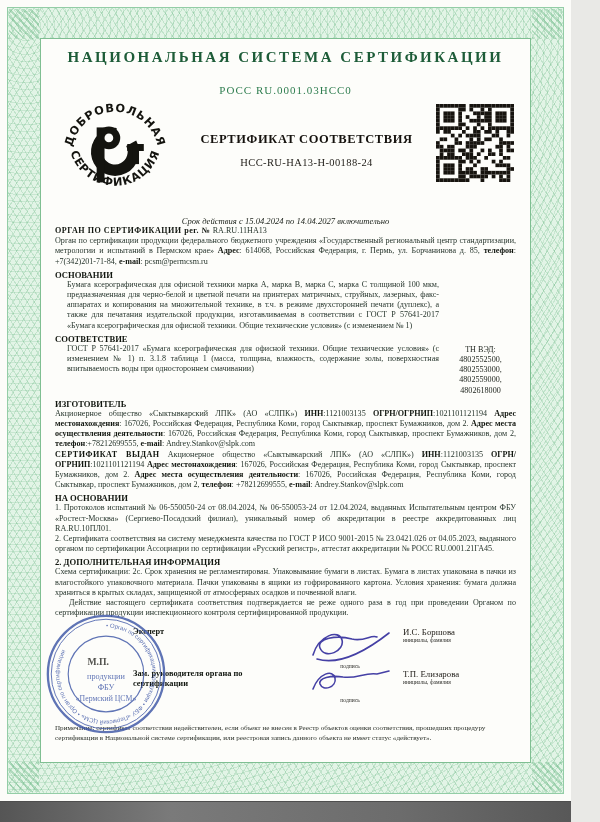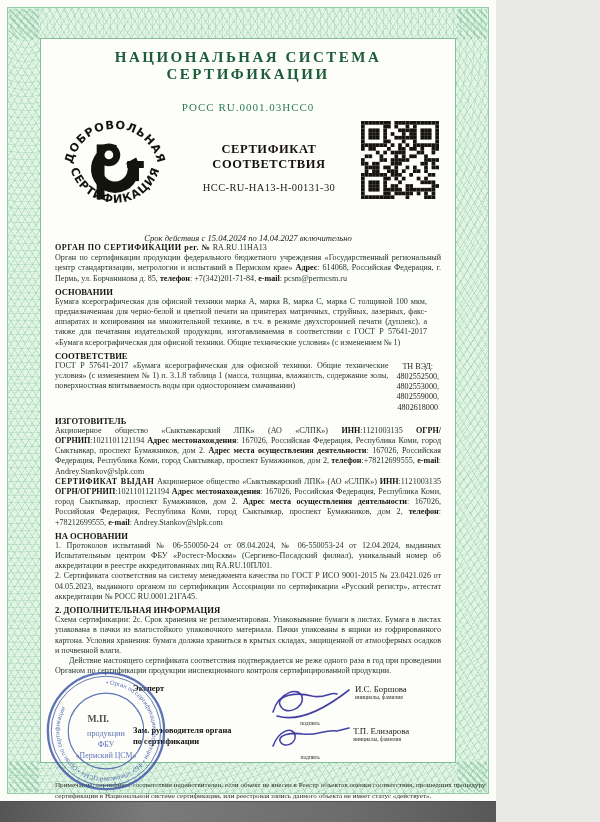--- a/index.html
+++ b/index.html
@@ -1,17 +1,17 @@
 <!DOCTYPE html>
 <html><head>
 <meta charset="utf-8">
 <style>
   * { margin:0; padding:0; box-sizing:border-box; }
   html,body { width:600px; height:822px; background:#e9e9e6; }
-  .page { position:relative; width:496px; height:822px; background:#fcfcf9; overflow:hidden;
+  .page { position:relative; width:571px; height:822px; background:#fcfcf9; overflow:hidden;
           font-family:"Liberation Serif", serif; color:#26352c; }
   .photo-band { position:absolute; left:0; right:0; bottom:0; height:21px;
           background:linear-gradient(90deg,#555,#7a7a7a 30%,#6c6c6c 70%,#585858); border-top:1px solid #4e4e4e; }
   .frame { position:absolute; left:7px; top:7px; right:7px; bottom:28px;
           border:1px solid #93cda6; padding:30px 32px;
           background-color:#e2f4e6;
           background-image:
             repeating-radial-gradient(circle at 18px 18px, rgba(96,178,124,.20) 0 1px, rgba(0,0,0,0) 1px 7px),
             repeating-linear-gradient(58deg, rgba(96,178,124,.25) 0 1px, rgba(0,0,0,0) 1px 6px),
             repeating-linear-gradient(-58deg, rgba(96,178,124,.25) 0 1px, rgba(0,0,0,0) 1px 6px); }
@@ -28,21 +28,21 @@
   .titles { flex:1; text-align:center; padding-bottom:6px; }
   .cert-title { font-size:12.5px; font-weight:bold; letter-spacing:.6px; color:#15120e; }
   .cert-number { font-size:10.5px; margin-top:10px; color:#1d1a15; letter-spacing:.4px; }
   .qr-box { width:80px; flex:0 0 auto; align-self:flex-start; margin-top:6px; }
   .validity { text-align:center; font-size:8.6px; color:#20261f; margin-top:8px;font-style:italic; }
   .h { font-weight:bold; font-size:8.6px; color:#11160f; margin-top:3px; }
   .h-inline { font-weight:bold; letter-spacing:.5px; color:#11160f; }
   .p { font-size:8.1px; line-height:10.2px; }
   .just { text-align:justify; }
   .cols { display:flex; }
-  .col-main { width:372px; }
+  .col-main { width:372px;margin-left:12px; }
   .col-code { flex:1; text-align:center; font-size:8.1px; line-height:10.2px; padding:1px 2px 0 8px; color:#20261f; }
   .indent { text-indent:14px; }
   b { color:#11160f; }
   .arc-text { font-family:"DejaVu Sans", sans-serif; font-weight:bold; font-size:13px; letter-spacing:1px; fill:#14140f; }
   .sig-block { position:relative; margin-top:8px; height:94px; }
   .stamp { position:absolute; left:-12px; top:-16px; z-index:2; }
   .sig-row { display:flex; align-items:flex-start; }
   .role { margin-left:78px; width:172px; font-weight:bold; font-size:8.4px; line-height:10.5px; color:#11160f; }
   .sig-cell { width:140px; margin-left:34px; text-align:center; }
   .sig-cell svg { display:block; margin:0 auto; }
@@ -82,21 +82,21 @@
               <rect x="41" y="36" width="9" height="63" fill="#14140f"></rect>
               <circle cx="55" cy="48" r="13" fill="#14140f"></circle>
               <circle cx="55" cy="48" r="5" fill="#fdfdfa"></circle>
               <rect x="76" y="55" width="19" height="8" fill="#14140f"></rect>
               <rect x="81.5" y="55" width="8" height="23" fill="#14140f"></rect>
             </g>
           </svg>
         </div>
         <div class="titles">
           <div class="cert-title">СЕРТИФИКАТ СООТВЕТСТВИЯ</div>
-          <div class="cert-number">НСС-RU-НА13-Н-00131-30</div>
+          <div class="cert-number">НСС-RU-НА13-Н-00188-24</div>
         </div>
         <div class="qr-box">
           <svg id="qr-svg" viewBox="0 0 84 84" width="78" height="78" fill="#17140f">
               <rect x="0" y="0" width="4" height="4"></rect>
               <rect x="4" y="0" width="4" height="4"></rect>
               <rect x="8" y="0" width="4" height="4"></rect>
               <rect x="12" y="0" width="4" height="4"></rect>
               <rect x="16" y="0" width="4" height="4"></rect>
               <rect x="20" y="0" width="4" height="4"></rect>
               <rect x="24" y="0" width="4" height="4"></rect>

